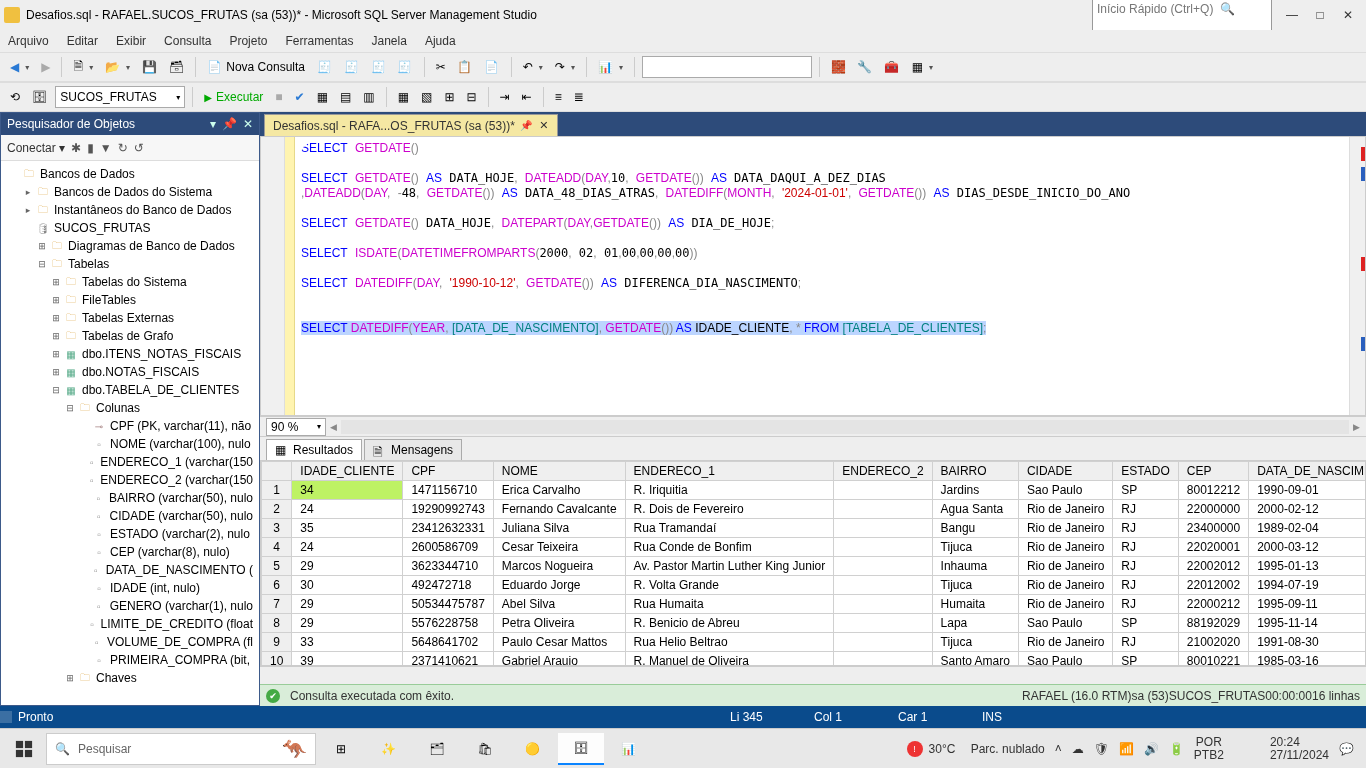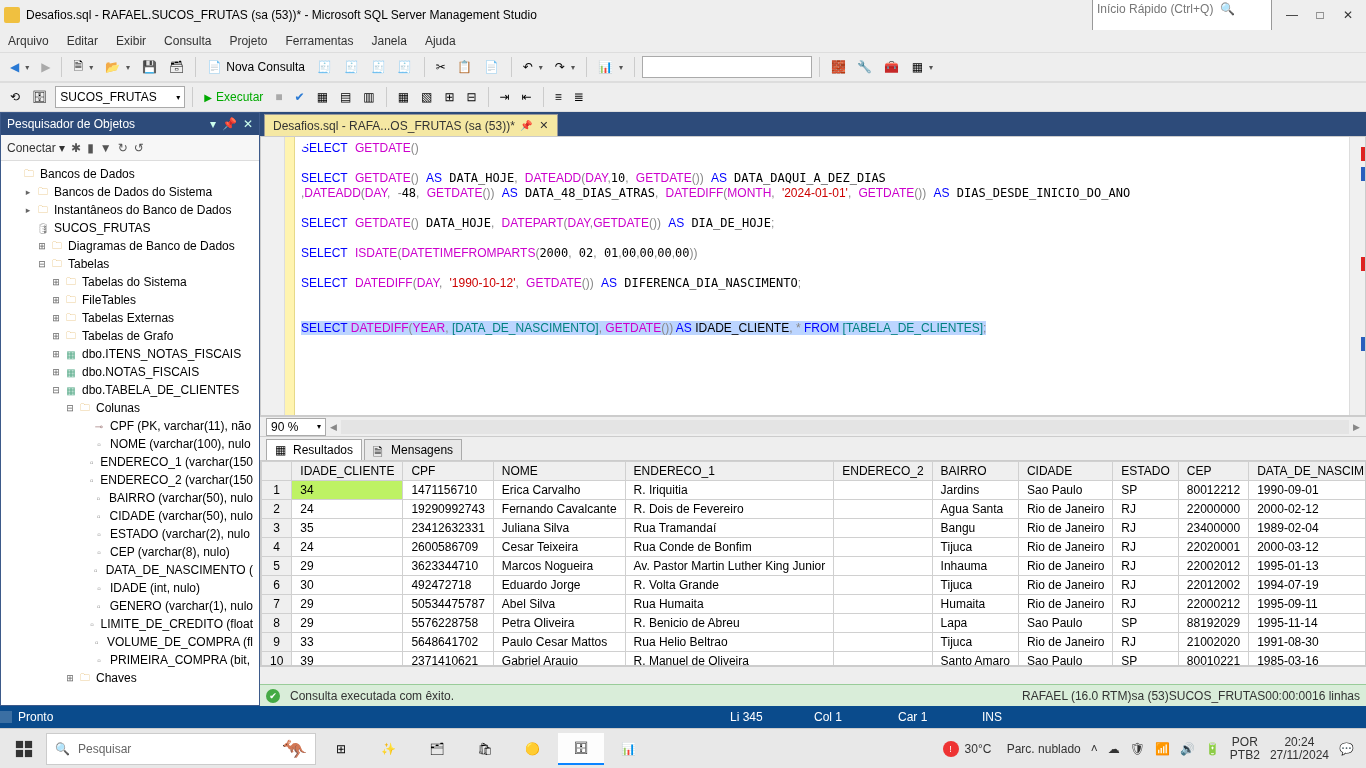--- a/index.html
+++ b/index.html
@@ -72,21 +72,21 @@
 .appstatus .cell{min-width:60px;}
 .appstatus .rdy{display:flex;align-items:center;gap:6px;}
 .appstatus .sq{width:12px;height:12px;background:#fff3;}
 .taskbar{height:40px;background:#e8e8e8;border-top:1px solid #ccc;display:flex;align-items:center;padding:0 4px;gap:2px;}
 .start{width:40px;height:32px;display:flex;align-items:center;justify-content:center;}
 .start svg{width:18px;height:18px;}
 .search-box{flex:0 0 270px;height:32px;background:#fff;border:1px solid #ccc;display:flex;align-items:center;padding:0 8px;gap:8px;color:#666;}
 .task-ico{width:46px;height:32px;display:flex;align-items:center;justify-content:center;}
 .task-ico.active{border-bottom:2px solid #0a84ff;background:#fdfdfd;}
 .tray{margin-left:auto;display:flex;align-items:center;gap:10px;padding-right:8px;color:#333;}
-.tray .clock{text-align:center;line-height:13px;}
+.tray .clock{text-align:left;line-height:13px;margin-left:36px;}
 .weather{display:flex;align-items:center;gap:6px;}
 .badge{width:16px;height:16px;border-radius:50%;background:#e33;color:#fff;font-size:9px;display:flex;align-items:center;justify-content:center;}
 </style>
 </head>
 <body>
 
 <div class="titlebar">
   <div class="icon"></div>
   <div class="title">Desafios.sql - RAFAEL.SUCOS_FRUTAS (sa (53))* - Microsoft SQL Server Management Studio</div>
   <div class="spacer"></div>

